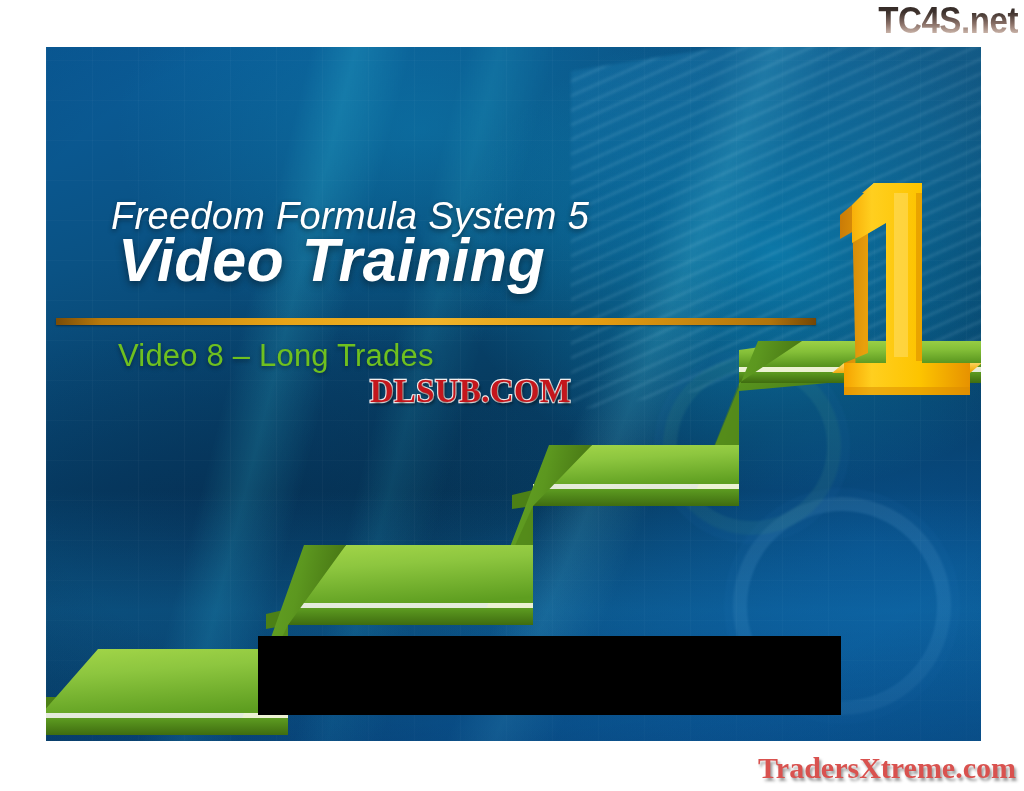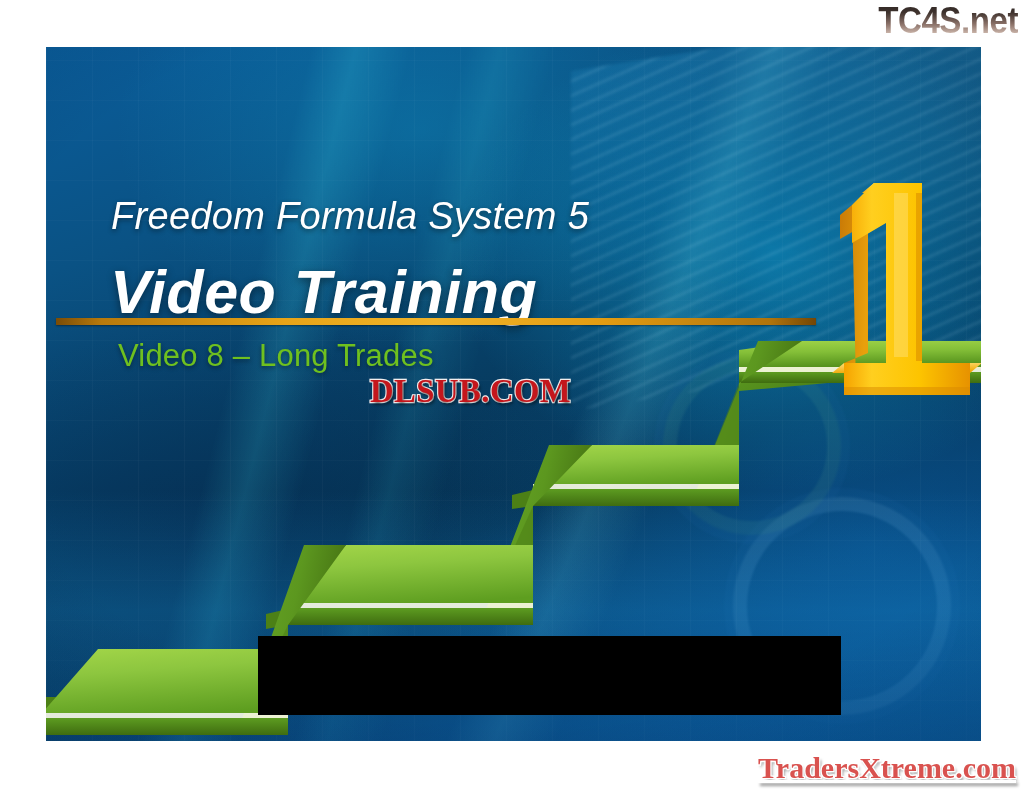--- a/index.html
+++ b/index.html
@@ -140,30 +140,29 @@
     font-size: 38px;
     font-style: italic;
     font-weight: 400;
     color: #ffffff;
     letter-spacing: 0.3px;
     text-shadow: 0 2px 5px rgba(0,0,0,0.45);
     white-space: nowrap;
   }
   .main-title {
     position: absolute;
-    left: 64px;
+    left: 72px;
     top: 178px;
     font-size: 61px;
     font-style: italic;
     font-weight: bold;
     color: #ffffff;
     letter-spacing: 0.5px;
     text-shadow: 0 3px 8px rgba(0,0,0,0.45);
     white-space: nowrap;
-    margin-top: 32px;
   }
   .divider-rule {
     position: absolute;
     left: 10px;
     top: 271px;
     width: 760px;
     height: 7px;
     background: linear-gradient(90deg, #7a4c06 0%, #b87a0c 6%, #e8a417 30%, #f0b42a 50%, #e39c12 72%, #b0740c 94%, #734606 100%);
     box-shadow: 0 1px 2px rgba(0,0,0,0.4);
   }
@@ -217,21 +216,20 @@
     font-family: "Liberation Serif", serif;
     font-size: 30px;
     font-weight: bold;
     letter-spacing: 0px;
     color: #d9524f;
     -webkit-text-stroke: 2.6px #ffffff;
     paint-order: stroke fill;
     text-shadow: 2px 3px 3px rgba(0,0,0,0.40);
     white-space: nowrap;
     z-index: 40;
-    text-decoration: underline;
   }
 </style>
 </head>
 <body>
 
 <div class="tc4s-watermark">TC4S.net</div>
 
 <div class="slide">
 
   <div class="bg-grid"></div>

